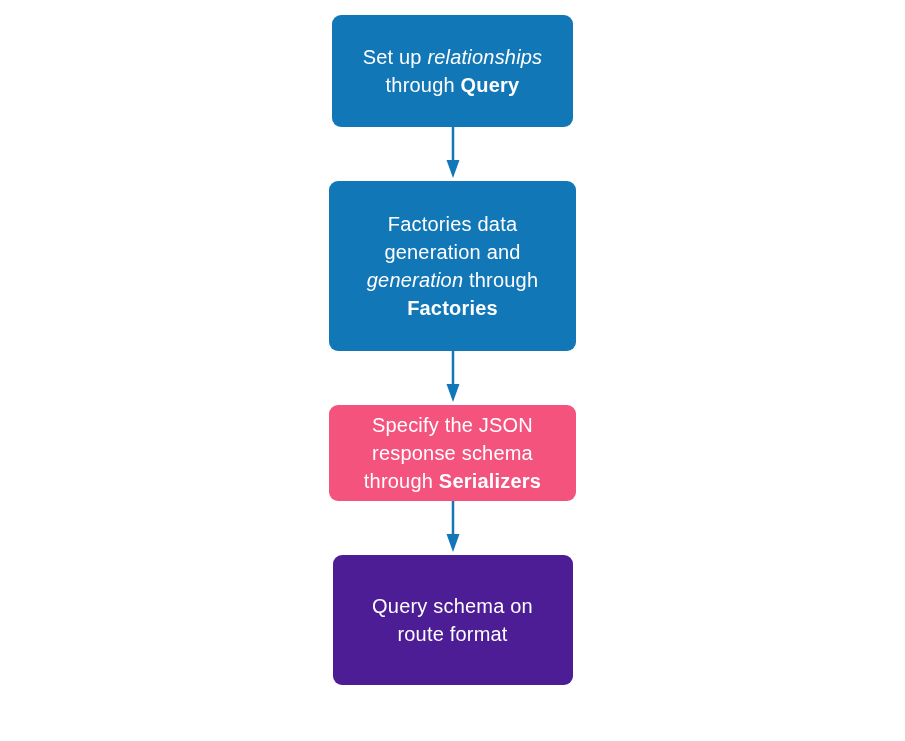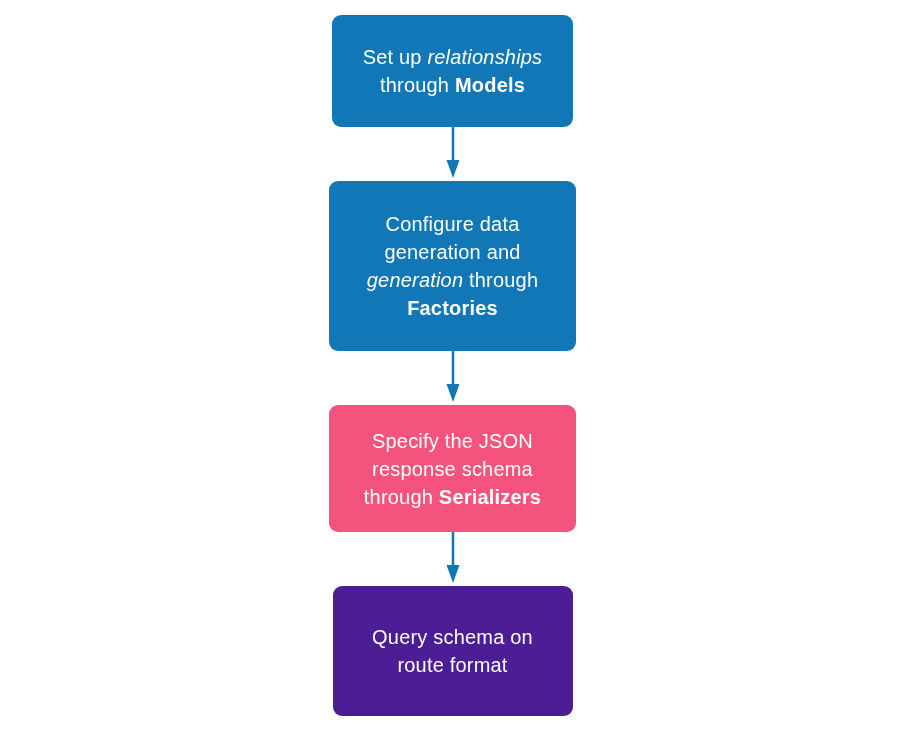--- a/index.html
+++ b/index.html
@@ -24,51 +24,51 @@
     text-align: center;
     flex-shrink: 0;
   }
   .node-label {
     font-size: 20px;
     line-height: 28px;
     letter-spacing: 0.2px;
   }
   .node-1 { width: 241px; height: 112px; }
   .node-2 { width: 247px; height: 170px; }
-  .node-3 { width: 247px; height: 127px; }
+  .node-3 { width: 247px; height: 96px; }
   .node-4 { width: 240px; height: 130px; }
   .it { font-style: italic; }
   .bd { font-weight: bold; }
   .arrow {
     height: 54px;
     flex-shrink: 0;
     display: flex;
     align-items: flex-start;
     justify-content: center;
   }
   .arrow svg { display: block; }
 </style>
 </head>
 <body style="background: rgb(255, 255, 255);">
 
 <div class="diagram">
 
   <div class="node node-1" style="background: rgb(18, 119, 183); color: rgb(255, 255, 255);">
-    <p class="node-label"><span>Set up </span><span class="it">relationships</span><br><span>through </span><span class="bd">Models</span></p>
+    <p class="node-label"><span>Set up </span><span class="it">relationships</span><br><span>through </span><span class="bd">Query</span></p>
   </div>
 
   <div class="arrow">
     <svg width="20" height="54" viewBox="0 0 20 54">
       <line x1="10" y1="0" x2="10" y2="36" stroke-width="2.5" stroke="#1277b7"></line>
       <polygon points="3.5,33 16.5,33 10,51" fill="#1277b7"></polygon>
     </svg>
   </div>
 
   <div class="node node-2" style="background: rgb(18, 119, 183); color: rgb(255, 255, 255);">
-    <p class="node-label"><span>Configure data</span><br><span>generation and</span><br><span class="it">generation</span><span> through</span><br><span class="bd">Factories</span></p>
+    <p class="node-label"><span>Factories data</span><br><span>generation and</span><br><span class="it">generation</span><span> through</span><br><span class="bd">Factories</span></p>
   </div>
 
   <div class="arrow">
     <svg width="20" height="54" viewBox="0 0 20 54">
       <line x1="10" y1="0" x2="10" y2="36" stroke-width="2.5" stroke="#1277b7"></line>
       <polygon points="3.5,33 16.5,33 10,51" fill="#1277b7"></polygon>
     </svg>
   </div>
 
   <div class="node node-3" style="background: rgb(244, 83, 126); color: rgb(255, 255, 255);">

